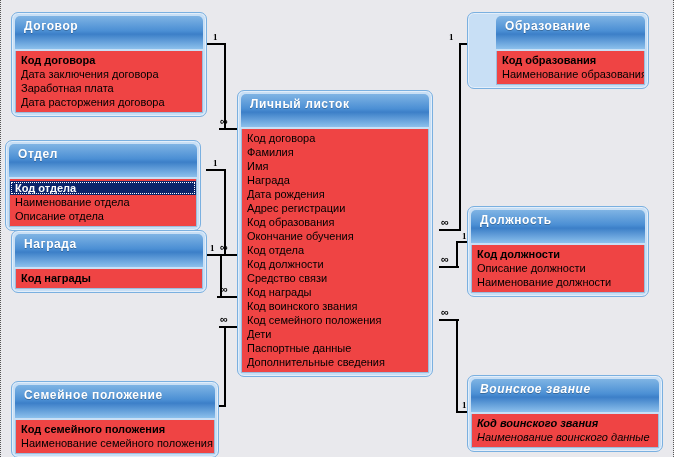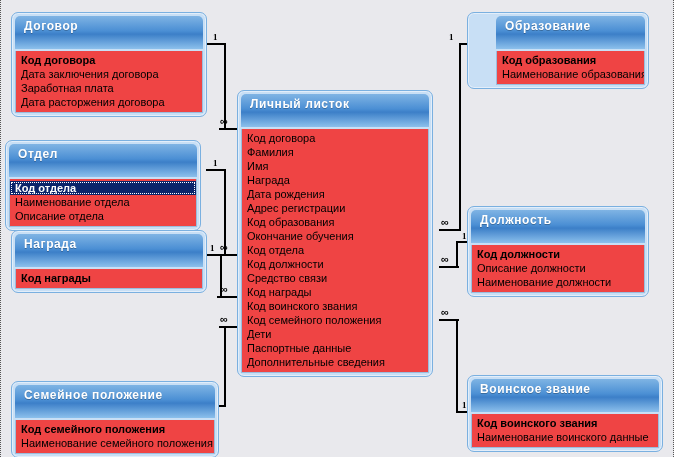--- a/index.html
+++ b/index.html
@@ -206,21 +206,21 @@
 
   <div class="tbl" style="left:466px; top:206px; width:182px;">
     <div class="tbl-hdr">Должность</div>
     <div class="tbl-body">
       <div class="fld pk">Код должности</div>
       <div class="fld">Описание должности</div>
       <div class="fld">Наименование должности</div>
     </div>
   </div>
 
-  <div class="tbl" style="left:466px; top:375px; width:196px;">
+  <div class="tbl" style="left:466px; top:375px; width:196px;font-style:italic;">
     <div class="tbl-hdr">Воинское звание</div>
     <div class="tbl-body">
       <div class="fld pk">Код воинского звания</div>
       <div class="fld">Наименование воинского данные</div>
     </div>
   </div>
 
 </div>
 
 </body></html>

